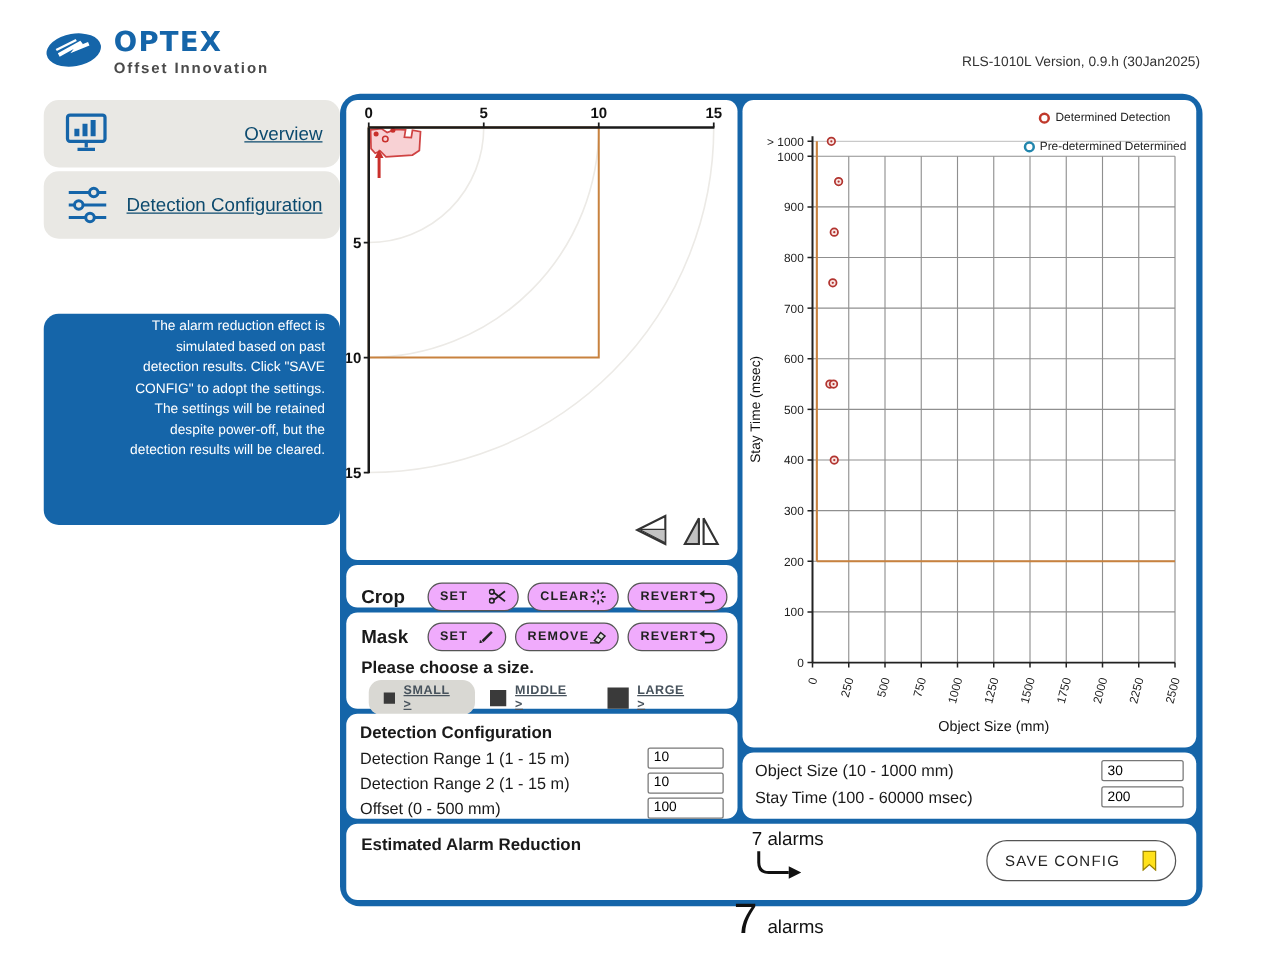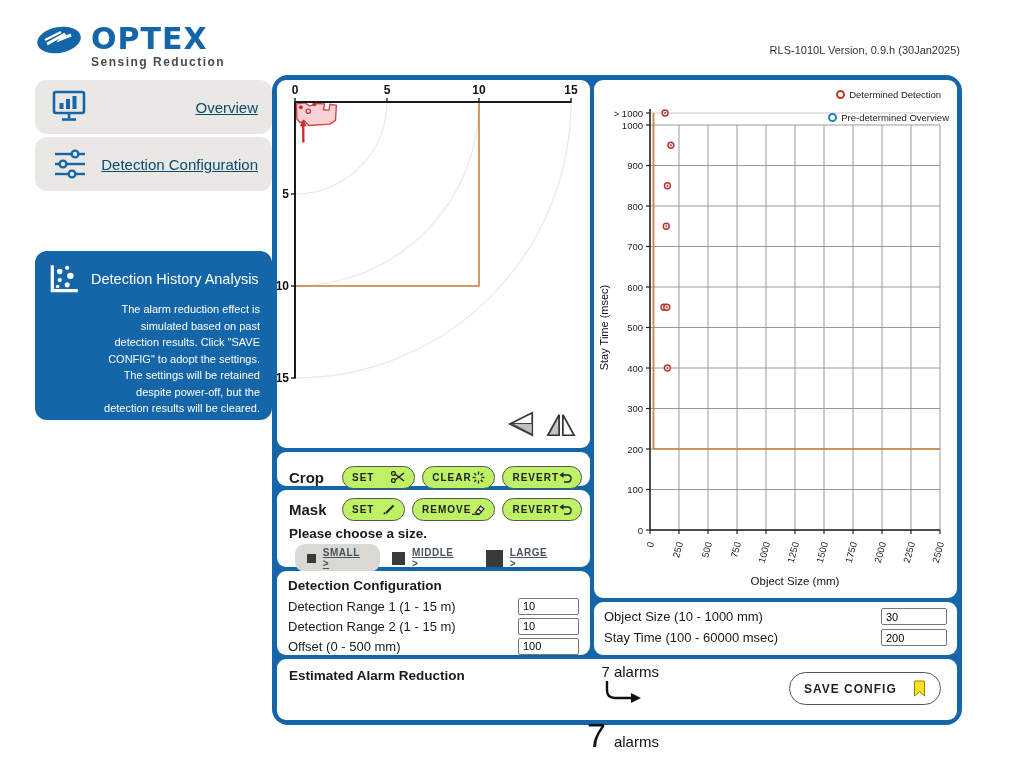--- a/index.html
+++ b/index.html
@@ -1,21 +1,21 @@
 <!DOCTYPE html>
 <html><head>
 <meta charset="utf-8">
 <style>
   html,body{margin:0;padding:0;background:#fff;}
   #app{position:relative;width:1024px;height:764px;background:#fff;overflow:hidden;
        font-family:"Liberation Sans","DejaVu Sans",sans-serif;color:#1a1a1a;}
   
   .logo{position:absolute;left:35px;top:24px;display:flex;align-items:flex-start;gap:8px;}
   .logo-text{line-height:1;}
-  .logo-name{font-size:30px;font-weight:800;letter-spacing:1px;color:#1565a9;font-family:"DejaVu Sans",sans-serif;}
+  .logo-name{font-size:22px;font-weight:800;letter-spacing:1px;color:#1565a9;font-family:"DejaVu Sans",sans-serif;}
   .logo-tag{font-size:12px;font-weight:700;color:#4a4a4a;letter-spacing:1.5px;margin-top:2px;}
   .version{position:absolute;right:64px;top:44px;font-size:11px;color:#333;}
   
   .tab{position:absolute;left:35px;width:237px;height:54px;background:#e9e8e4;border-radius:12px;
        display:flex;align-items:center;cursor:pointer;}
   .tab .ticon{width:38px;height:34px;margin-left:16px;flex:0 0 auto;}
   .tab .tlabel{flex:1;text-align:right;padding-right:14px;font-size:15px;color:#0c4a6e;text-decoration:underline;}
   .active-panel{position:absolute;left:35px;top:251px;width:237px;height:169px;background:#1565a9;
        border-radius:12px;color:#fff;padding:0;box-sizing:border-box;}
   .ap-head{display:flex;align-items:center;gap:10px;padding:12px 10px 4px 12px;}
@@ -28,21 +28,21 @@
   #p-radar{left:5px;top:5px;width:313px;height:368px;}
   #p-crop{left:5px;top:377px;width:313px;height:34px;}
   #p-mask{left:5px;top:415px;width:313px;height:77px;}
   #p-detcfg{left:5px;top:496px;width:313px;height:84px;padding:7px 11px;}
   #p-scatter{left:322px;top:5px;width:363px;height:518px;}
   #p-objstay{left:322px;top:527px;width:363px;height:53px;padding:4px 10px;}
   #p-alarm{left:5px;top:584px;width:680px;height:61px;padding:8px 12px;}
   
   .tool-row{display:flex;align-items:center;height:100%;padding:16px 8px 0 12px;box-sizing:border-box;gap:7px;}
   .tool-label{font-size:15px;font-weight:700;width:46px;}
-  .pill-btn{flex:1;height:21px;border:1.6px solid #555;border-radius:12px;background:#bef264;
+  .pill-btn{flex:1;height:21px;border:1.6px solid #555;border-radius:12px;background:#f0abfc;
        display:flex;align-items:center;justify-content:space-between;padding:0 9px;cursor:pointer;}
   .pill-btn span{font-size:10px;font-weight:700;letter-spacing:1px;color:#222;}
   .pill-btn svg{flex:0 0 auto;}
   #p-mask{display:flex;flex-direction:column;}
   #p-mask .tool-row{height:33px;flex:0 0 auto;padding-top:5px;}
   .size-prompt{font-size:13.5px;font-weight:700;padding:3px 0 0 12px;}
   .size-row{display:flex;align-items:center;justify-content:space-between;padding:3px 22px 0 18px;}
   .size-opt{display:flex;align-items:center;gap:7px;cursor:pointer;padding:3px 12px;border-radius:10px;}
   .size-opt.selected{background:#d9d8d3;}
   .size-sq{background:#3a3a3a;display:inline-block;}
@@ -60,21 +60,21 @@
   .alarm-title{font-size:13.5px;font-weight:700;position:absolute;left:12px;top:9px;}
   .alarm-center{position:absolute;left:310px;top:4px;display:flex;align-items:flex-end;gap:10px;flex-direction:column;}
   .alarm-before{display:flex;flex-direction:column;align-items:flex-start;}
   .alarm-before .txt{font-size:15px;color:#111;}
   .alarm-after{display:flex;align-items:baseline;gap:8px;padding-bottom:4px;}
   .alarm-big{font-size:34px;color:#111;}
   .alarm-unit{font-size:15px;color:#111;margin-top:16px;}
   .save-btn{position:absolute;right:16px;top:13px;width:152px;height:33px;border:1.6px solid #555;
        border-radius:17px;background:#fff;display:flex;align-items:center;justify-content:space-between;
        padding:0 14px;cursor:pointer;box-sizing:border-box;}
-  .save-btn span{font-size:12px;font-weight:700;letter-spacing:1px;color:#222;}
+  .save-btn span{font-size:12px;font-weight:400;letter-spacing:1px;color:#222;}
   
   .legend{position:absolute;right:8px;top:9px;display:flex;gap:12px;align-items:center;flex-direction:column;}
   .legend-item{display:flex;align-items:center;gap:4px;}
   .legend-dot{width:9px;height:9px;border-radius:50%;box-sizing:border-box;}
   .ld-red{border:2.2px solid #c0392b;}
   .ld-blue{border:2.2px solid #2286ad;}
   .legend-item span{font-size:9.5px;color:#222;}
   .flip-icons{position:absolute;right:14px;bottom:8px;display:flex;gap:10px;}
   .flip-icons svg{cursor:pointer;}
 </style>
@@ -84,21 +84,21 @@
 <div id="app">
 
   <div class="logo">
     <svg width="48" height="34" viewBox="0 0 48 34">
       <ellipse cx="24" cy="16" rx="22" ry="13" fill="#1565a9" transform="rotate(-10 24 16)"></ellipse>
       <path d="M12 20 L30 10 L26 15 L36 11" stroke="#fff" stroke-width="3" fill="none"></path>
       <path d="M10 16 L26 8" stroke="#fff" stroke-width="2" fill="none"></path>
     </svg>
     <div class="logo-text">
       <div class="logo-name">OPTEX</div>
-      <div class="logo-tag">Sensing Reduction</div>
+      <div class="logo-tag">Offset Innovation</div>
     </div>
   </div>
   <div class="version">RLS-1010L Version, 0.9.h (30Jan2025)</div>
 
   <div class="tab" style="top:80px;">
     <svg class="ticon" viewBox="0 0 38 34">
       <rect x="3" y="2" width="30" height="21" rx="2" fill="none" stroke="#1565a9" stroke-width="2.6"></rect>
       <rect x="8.5" y="13" width="4" height="6" fill="#1565a9"></rect>
       <rect x="15" y="9" width="4" height="10" fill="#1565a9"></rect>
       <rect x="21.5" y="6" width="4" height="13" fill="#1565a9"></rect>
@@ -117,32 +117,20 @@
           <circle cx="12" cy="17" r="3.4"></circle>
         <line x1="4" y1="27" x2="34" y2="27"></line>
           <circle cx="21" cy="27" r="3.4"></circle>
       </g>
     </svg>
     <div class="tlabel">Detection Configuration</div>
   </div>
 
 
   <div class="active-panel">
-    <div class="ap-head">
-      <svg class="ticon" viewBox="0 0 32 30">
-        <path d="M5,2 V26 H29" stroke="#fff" stroke-width="3" fill="none"></path>
-        <circle cx="12" cy="8" r="2.6" fill="#fff"></circle>
-        <circle cx="19" cy="4.5" r="2" fill="#fff"></circle>
-        <circle cx="22" cy="12" r="3" fill="#fff"></circle>
-        <circle cx="12" cy="16" r="2" fill="#fff"></circle>
-        <circle cx="19" cy="20.5" r="2.4" fill="#fff"></circle>
-        <circle cx="10" cy="22" r="1.7" fill="#fff"></circle>
-      </svg>
-      <div class="ap-title">Detection History Analysis</div>
-    </div>
     <div class="ap-desc">The alarm reduction effect is simulated based on past detection results. Click "SAVE CONFIG" to adopt the settings. The settings will be retained despite power-off, but the detection results will be cleared.</div>
   </div>
 
   <div class="main">
 
     <div class="panel" id="p-radar">
       <svg id="radar-svg" width="313" height="340">
           <path d="M 110 22 A 92 92 0 0 1 18 114" fill="none" stroke="#eceae6" stroke-width="1.3"></path>
           <path d="M 202 22 A 184 184 0 0 1 18 206" fill="none" stroke="#eceae6" stroke-width="1.3"></path>
           <path d="M 294 22 A 276 276 0 0 1 18 298" fill="none" stroke="#eceae6" stroke-width="1.3"></path>
@@ -279,21 +267,21 @@
     </div>
 
     <div class="panel" id="p-scatter">
       <div class="legend">
         <div class="legend-item">
           <span class="legend-dot ld-red"></span>
           <span>Determined Detection</span>
         </div>
         <div class="legend-item">
           <span class="legend-dot ld-blue"></span>
-          <span>Pre-determined Overview</span>
+          <span>Pre-determined Determined</span>
         </div>
       </div>
       <svg id="scatter-svg" width="363" height="518">
           <line x1="85" y1="45" x2="85" y2="450" stroke="#8f8f8f" stroke-width="0.9"></line>
           <line x1="114" y1="45" x2="114" y2="450" stroke="#8f8f8f" stroke-width="0.9"></line>
           <line x1="143" y1="45" x2="143" y2="450" stroke="#8f8f8f" stroke-width="0.9"></line>
           <line x1="172" y1="45" x2="172" y2="450" stroke="#8f8f8f" stroke-width="0.9"></line>
           <line x1="201" y1="45" x2="201" y2="450" stroke="#8f8f8f" stroke-width="0.9"></line>
           <line x1="230" y1="45" x2="230" y2="450" stroke="#8f8f8f" stroke-width="0.9"></line>
           <line x1="259" y1="45" x2="259" y2="450" stroke="#8f8f8f" stroke-width="0.9"></line>

